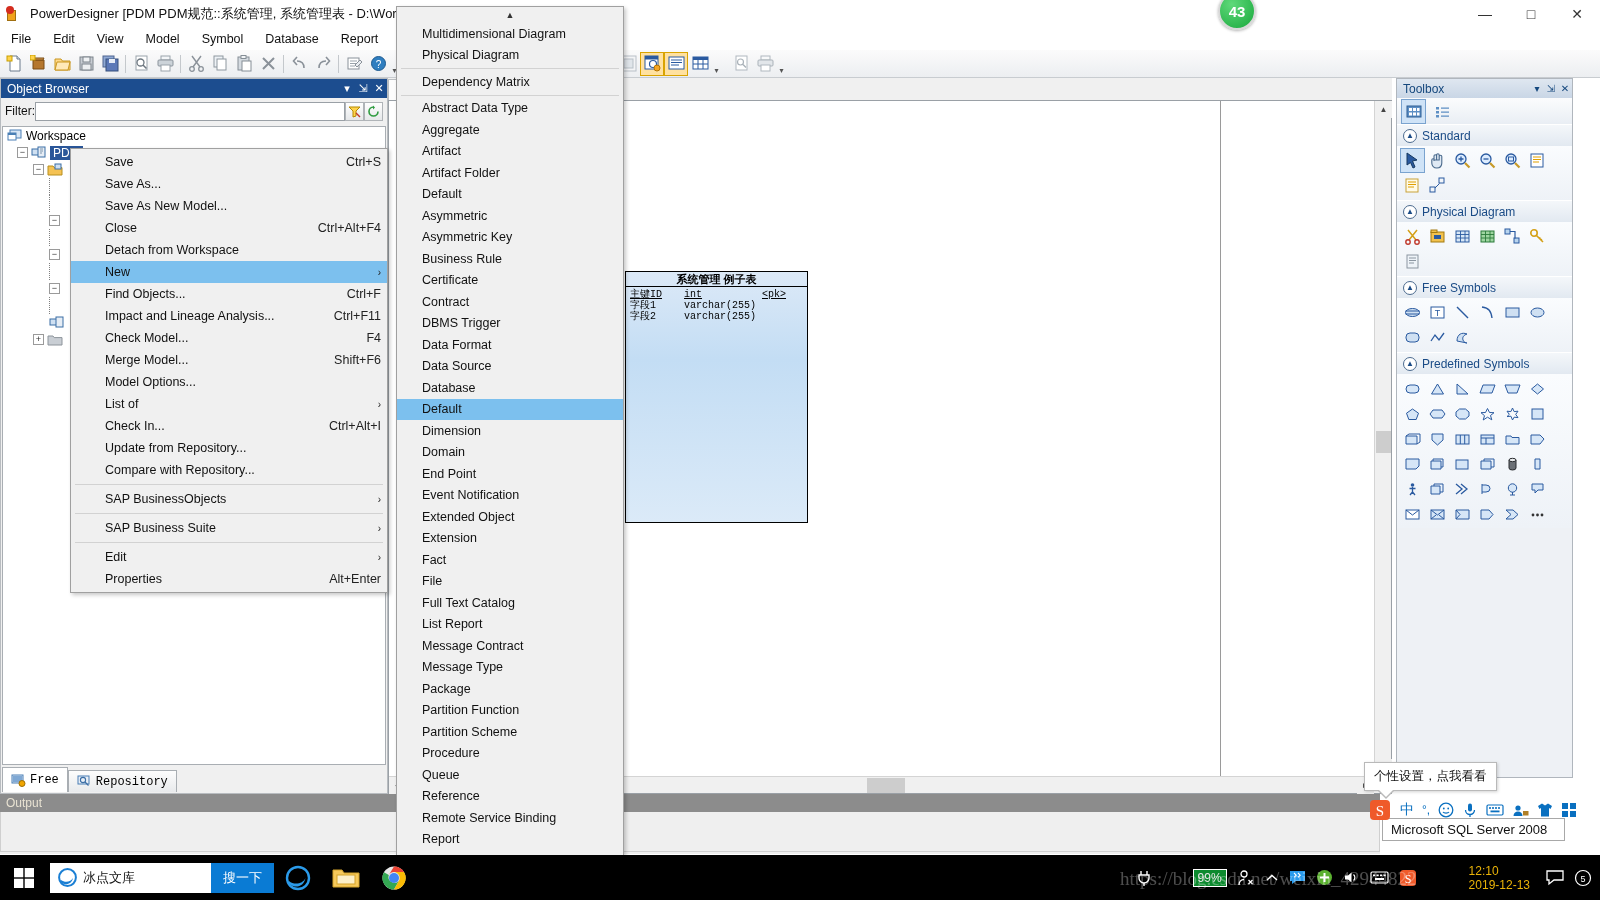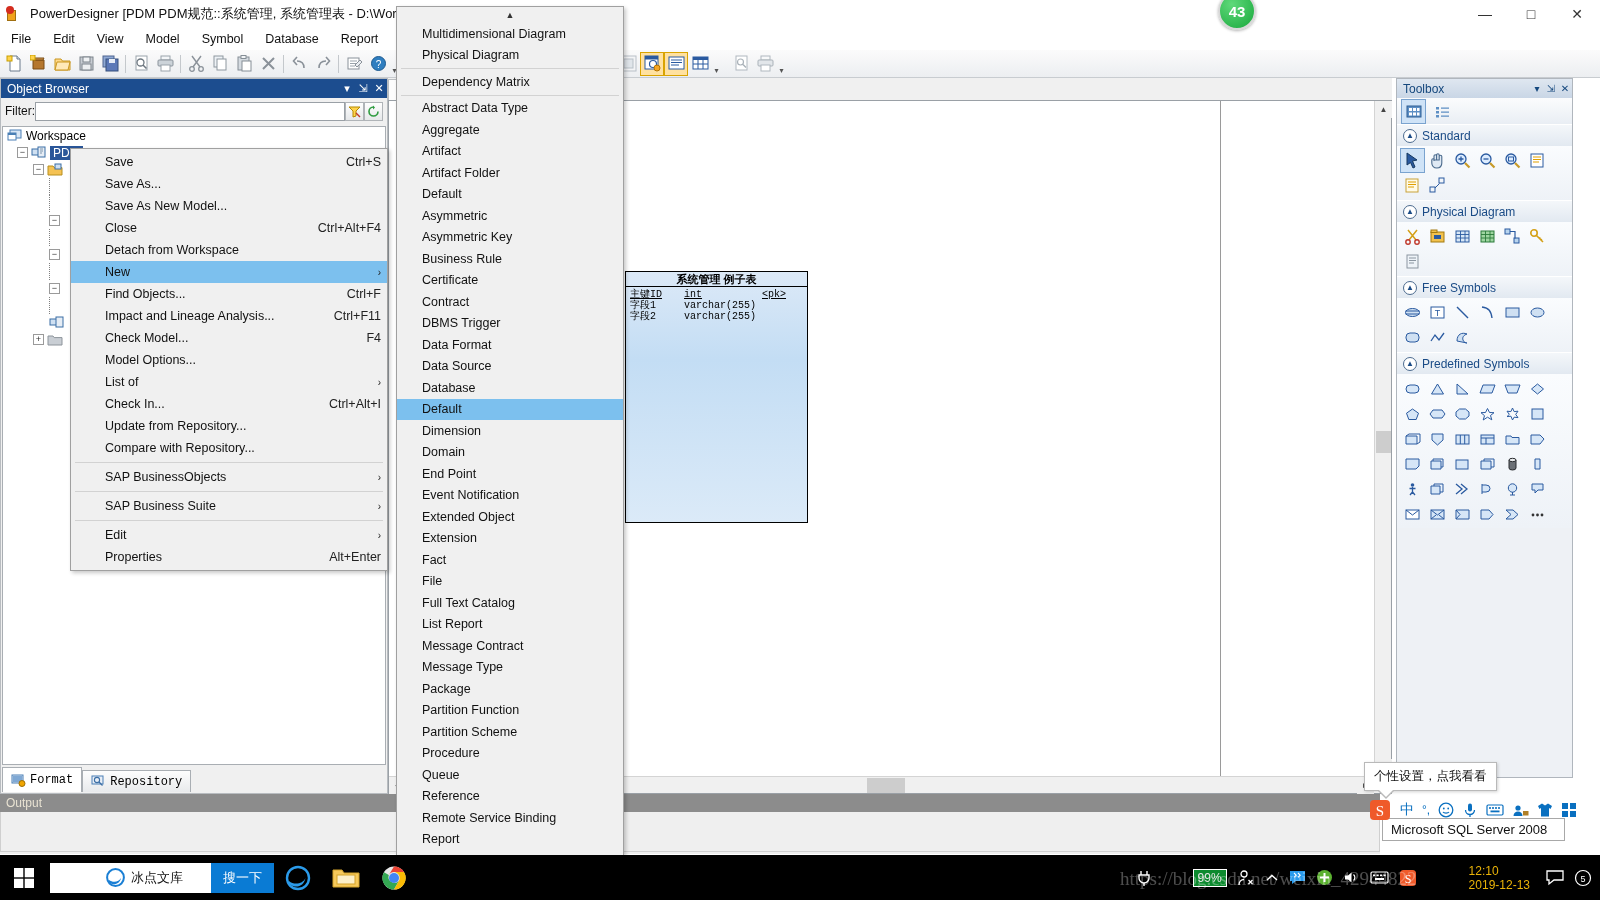--- a/index.html
+++ b/index.html
@@ -247,21 +247,21 @@
 
   
   .taskbar {
     position: absolute; left: 0; bottom: 0; width: 1600px; height: 45px; background: #000;
     display: flex; align-items: center; z-index: 95;
   }
   .startbtn { width: 48px; height: 45px; display: flex; align-items: center; justify-content: center; }
   .searchbox {
     width: 224px; height: 30px; background: #fff; display: flex; align-items: center; margin-left: 2px;
   }
-  .searchbox .txt { flex: 1; display: flex; align-items: center; gap: 6px; padding-left: 8px; font-size: 13px; color: #111; margin-left: 48px; }
+  .searchbox .txt { flex: 1; display: flex; align-items: center; gap: 6px; padding-left: 8px; font-size: 13px; color: #111; }
   .searchbtn { background: #0a7bd4; color: #fff; height: 30px; padding: 0 12px; display: flex; align-items: center; font-size: 13px; }
   .tb-app { width: 48px; height: 45px; display: flex; align-items: center; justify-content: center; }
   .tray { margin-left: auto; display: flex; align-items: center; gap: 10px; padding-right: 8px; color: #fff; }
   .batt { display: flex; align-items: center; gap: 3px; }
   .batt .lvl { background: #0c8a2e; color: #e5e5e5; font-size: 12px; padding: 1px 4px; border: 1px solid #fff; margin-left: 39px; }
   .clock { color: #eab308; font-size: 12px; line-height: 14px; text-align: left; padding: 0 6px; margin-left: 36px; }
   .watermark {
     position: absolute; left: 1120px; bottom: 10px; font-size: 19px; color: rgba(255,255,255,.30);
     z-index: 96; white-space: nowrap; font-family: "Liberation Serif", serif;
   }
@@ -616,21 +616,21 @@
 
     <div class="ob-tabs">
       <div class="ob-tab active">
         <span>
           <svg width="15" height="13" viewBox="0 0 15 13">
               <rect x="1" y="1" width="11" height="8" fill="#dbe8f6" stroke="#4a7fb5"></rect>
               <rect x="2" y="2" width="9" height="6" fill="#7fa8d4"></rect>
               <circle cx="11" cy="9.5" r="3" fill="#f0a500" stroke="#a06f00"></circle>
             </svg>
         </span>
-        <span>Format</span>
+        <span>Free</span>
       </div>
       <div class="ob-tab">
         <span>
           <svg width="15" height="13" viewBox="0 0 15 13">
               <rect x="1" y="1" width="11" height="8" fill="#e8eef6" stroke="#4a7fb5"></rect>
               <circle cx="6" cy="5" r="2.6" fill="none" stroke="#3b6ea5" stroke-width="1.1"></circle>
               <path d="M8 7l3.5 3.5" stroke="#3b6ea5" stroke-width="1.3"></path>
             </svg>
         </span>
         <span>Repository</span>
@@ -1123,20 +1123,24 @@
       <span>Find Objects...</span>
       <span class="accel">Ctrl+F</span>
     </div>
     <div class="ctx-item">
       <span>Impact and Lineage Analysis...</span>
       <span class="accel">Ctrl+F11</span>
     </div>
     <div class="ctx-item">
       <span>Check Model...</span>
       <span class="accel">F4</span>
+    </div>
+    <div class="ctx-item">
+      <span>Merge Model...</span>
+      <span class="accel">Shift+F6</span>
     </div>
     <div class="ctx-item">
       <span>Model Options...</span>
     </div>
     <div class="ctx-item">
       <span>List of</span>
       <span class="arrow">›</span>
     </div>
     <div class="ctx-item">
       <span>Check In...</span>

